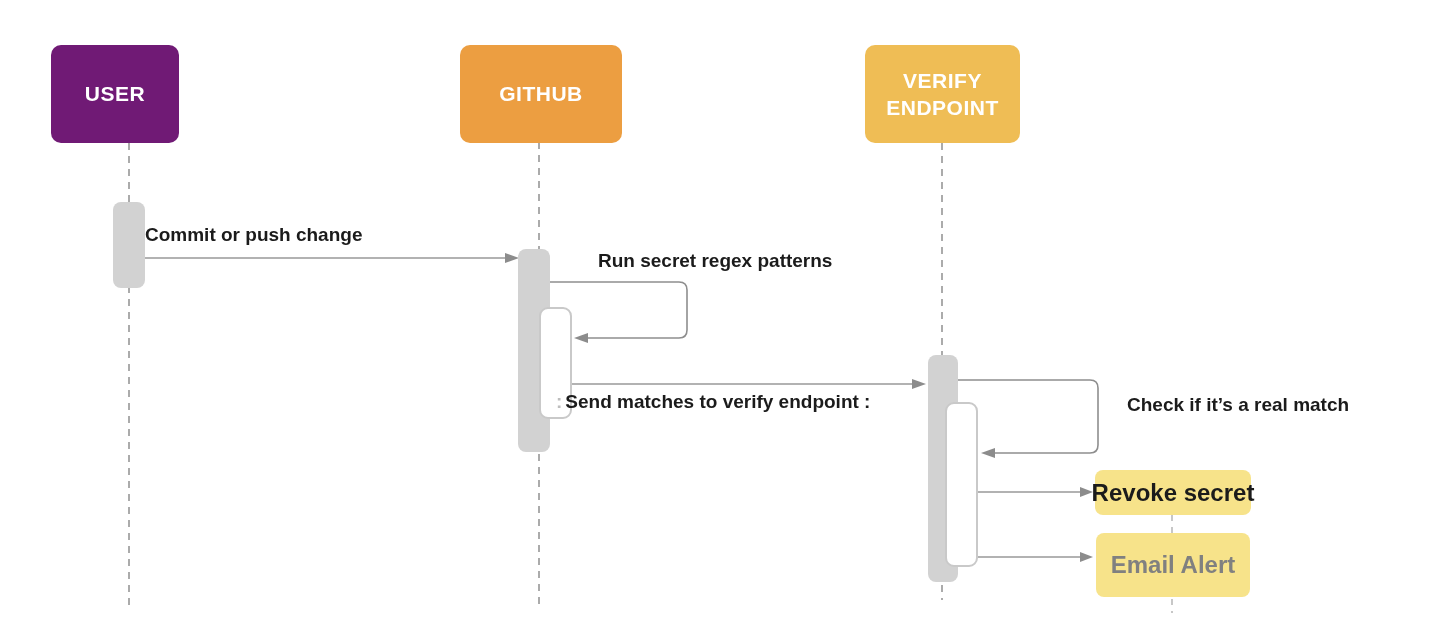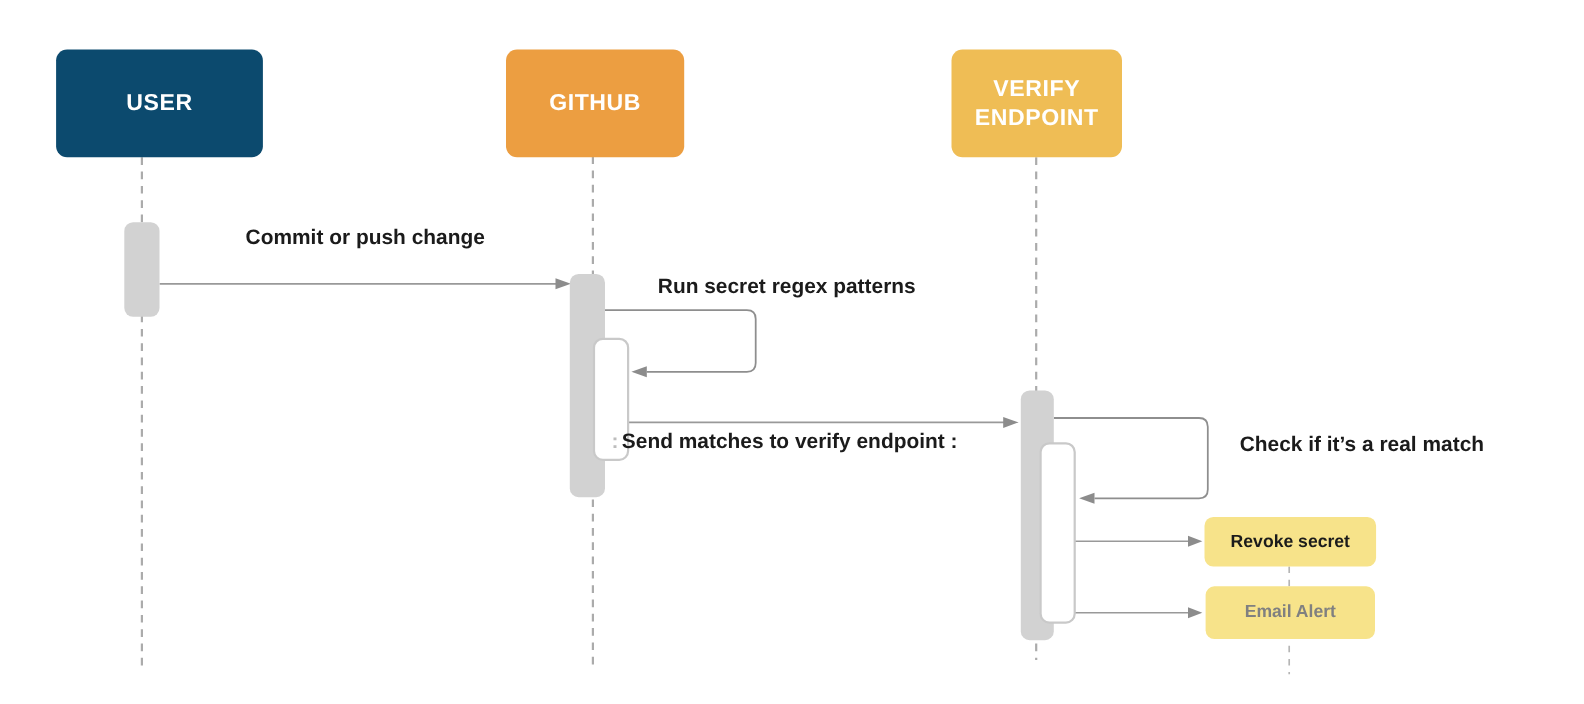--- a/index.html
+++ b/index.html
@@ -8,48 +8,48 @@
     font-family:"Liberation Sans", sans-serif;
   }
   svg.wires{position:absolute;left:0;top:0;z-index:1;}
   
   .actor{
     position:absolute;top:45px;height:98px;border-radius:10px;z-index:4;
     display:flex;align-items:center;justify-content:center;text-align:center;
     color:#ffffff;font-weight:bold;font-size:21px;letter-spacing:0.5px;line-height:1.3;
     box-sizing:border-box;
   }
-  #actor-user{left:51px;width:188px;background:#0c4a6e;}
+  #actor-user{left:51px;width:128px;background:#701a75;}
   #actor-github{left:460px;width:162px;background:#ec9e41;}
   #actor-verify{left:865px;width:155px;background:#efbd55;padding:0 12px;}
   
   .act{position:absolute;background:#d2d2d2;border-radius:8px;z-index:2;}
   #act-user{left:113px;top:202px;width:32px;height:86px;}
   #act-github{left:518px;top:249px;width:32px;height:203px;}
   #act-verify{left:928px;top:355px;width:30px;height:227px;}
   .act-nested{
     position:absolute;background:#ffffff;border:2px solid #c9c9c9;border-radius:9px;
     box-sizing:border-box;z-index:3;
   }
   #nest-github{left:539px;top:307px;width:33px;height:112px;}
   #nest-verify{left:945px;top:402px;width:33px;height:165px;}
   
   .note{
     position:absolute;background:#f7e38a;border-radius:8px;z-index:4;
     display:flex;align-items:center;justify-content:center;
-    font-weight:bold;font-size:16px;white-space:nowrap;
+    font-weight:bold;font-size:24px;white-space:nowrap;
   }
   #note-revoke{left:1095px;top:470px;width:156px;height:45px;color:#1b1b1b;}
-  #note-email{left:1096px;top:533px;width:154px;height:48px;color:#808080;}
+  #note-email{left:1096px;top:533px;width:154px;height:64px;color:#808080;}
   
   .msg{
     position:absolute;z-index:5;font-weight:bold;font-size:19px;color:#1b1b1b;
     white-space:nowrap;
   }
-  #msg-commit{left:145px;top:206px;width:374px;text-align:center;}
+  #msg-commit{left:145px;top:224px;width:374px;text-align:left;}
   #msg-run{left:598px;top:250px;}
   #msg-send{left:556px;top:360px;margin-top:31px;}
   #msg-check{left:1127px;top:394px;}
   .msg-prefix{color:#bdbdbd;margin-right:3px;}
 </style>
 </head>
 <body>
 
 <div class="canvas">
 

